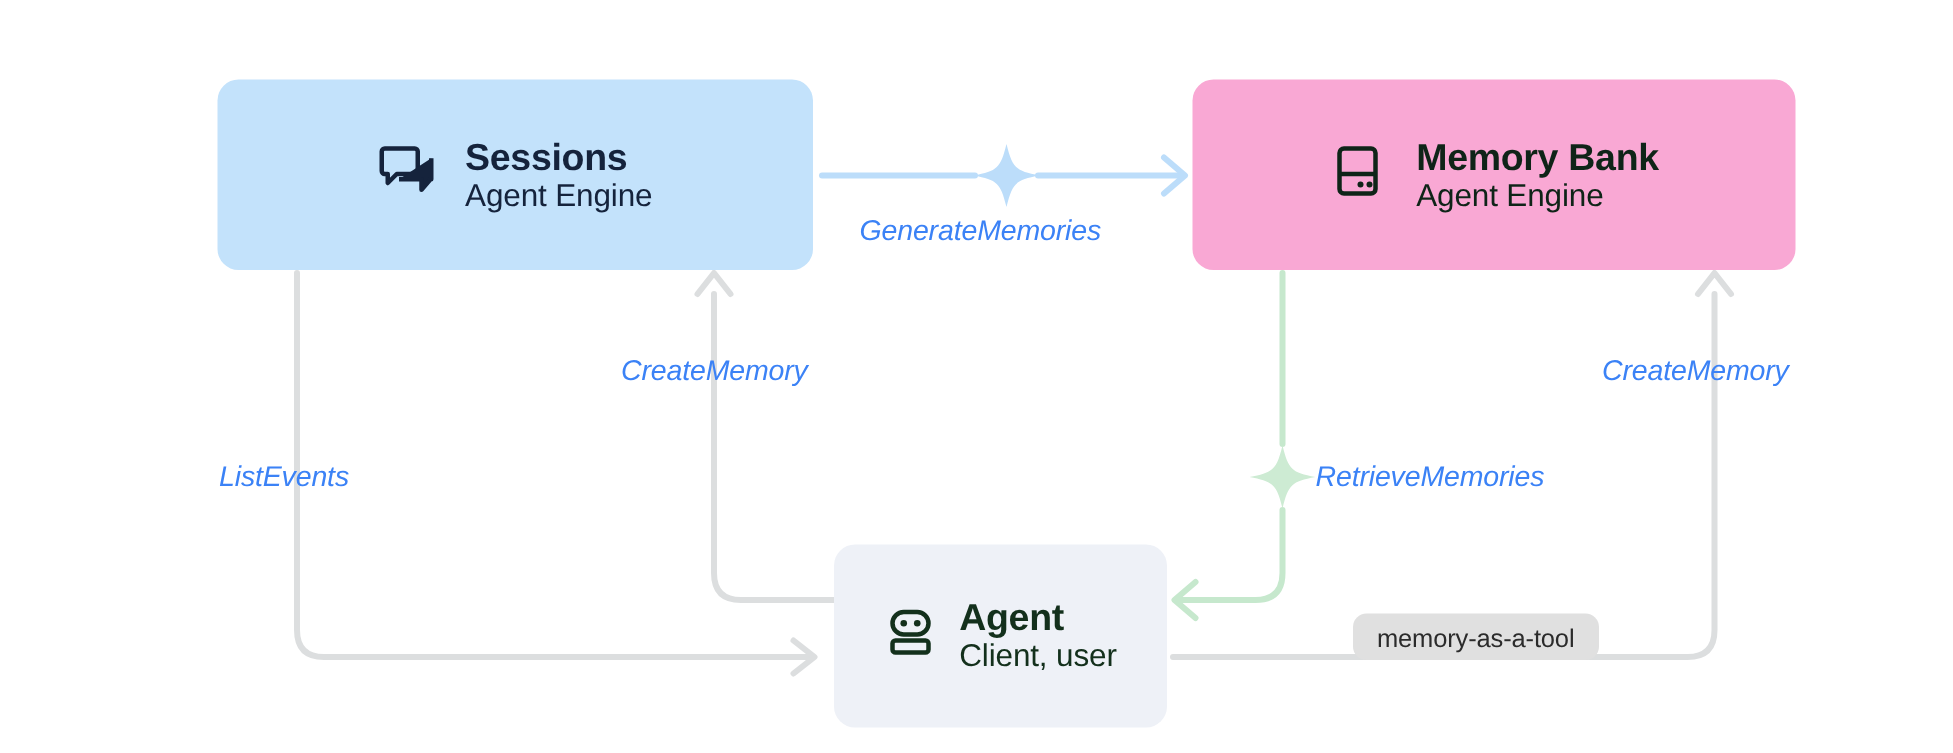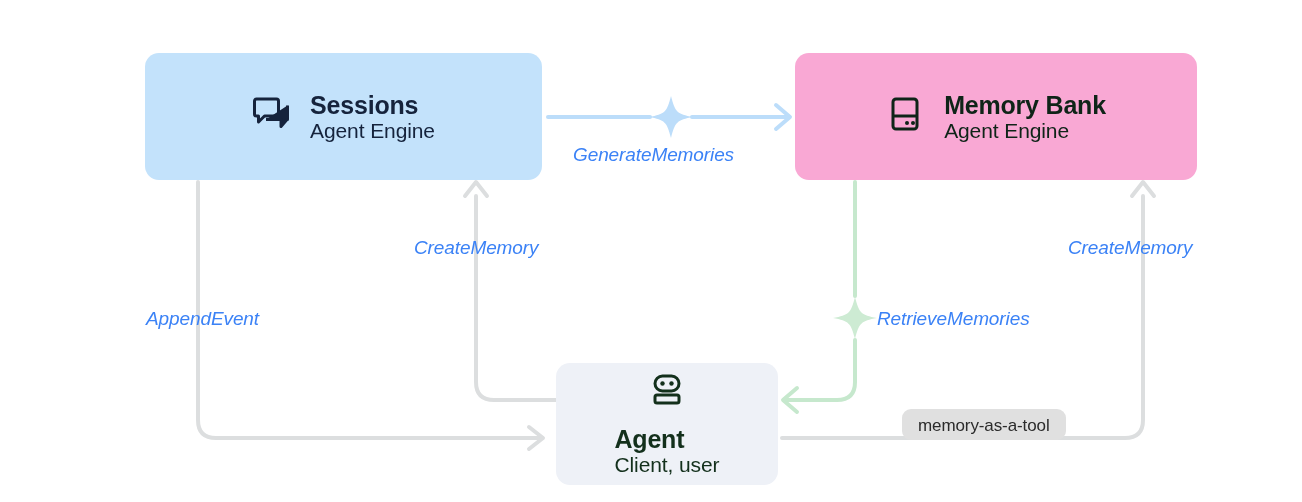--- a/index.html
+++ b/index.html
@@ -81,21 +81,21 @@
   #node-memory-bank .node-title,
   #node-memory-bank .node-sub { color: #0f2418; }
 
   #node-agent {
     left: 524px;
     top: 363px;
     width: 222px;
     height: 122px;
     background: #eef1f7;
   }
-  #node-agent .node-inner { gap: 14px; flex-direction: column; }
+  #node-agent .node-inner { gap: 14px; }
   #node-agent .node-title,
   #node-agent .node-sub { color: #13301c; }
 
   
   .edge-label {
     position: absolute;
     font-size: 19px;
     color: #3b82f6;
     white-space: nowrap;
     letter-spacing: -0.1px;
@@ -200,19 +200,19 @@
       </span>
       <span class="node-text">
         <span class="node-title">Agent</span>
         <span class="node-sub">Client, user</span>
       </span>
     </div>
   </div>
 
   <span class="edge-label" id="label-generate-memories">GenerateMemories</span>
   <span class="edge-label" id="label-append-event">CreateMemory</span>
-  <span class="edge-label" id="label-list-events">AppendEvent</span>
+  <span class="edge-label" id="label-list-events">ListEvents</span>
   <span class="edge-label" id="label-create-memory">CreateMemory</span>
   <span class="edge-label" id="label-retrieve-memories">RetrieveMemories</span>
 
   <span class="badge" id="badge-memory-as-a-tool">memory-as-a-tool</span>
 
 </div>
 
 </body></html>

